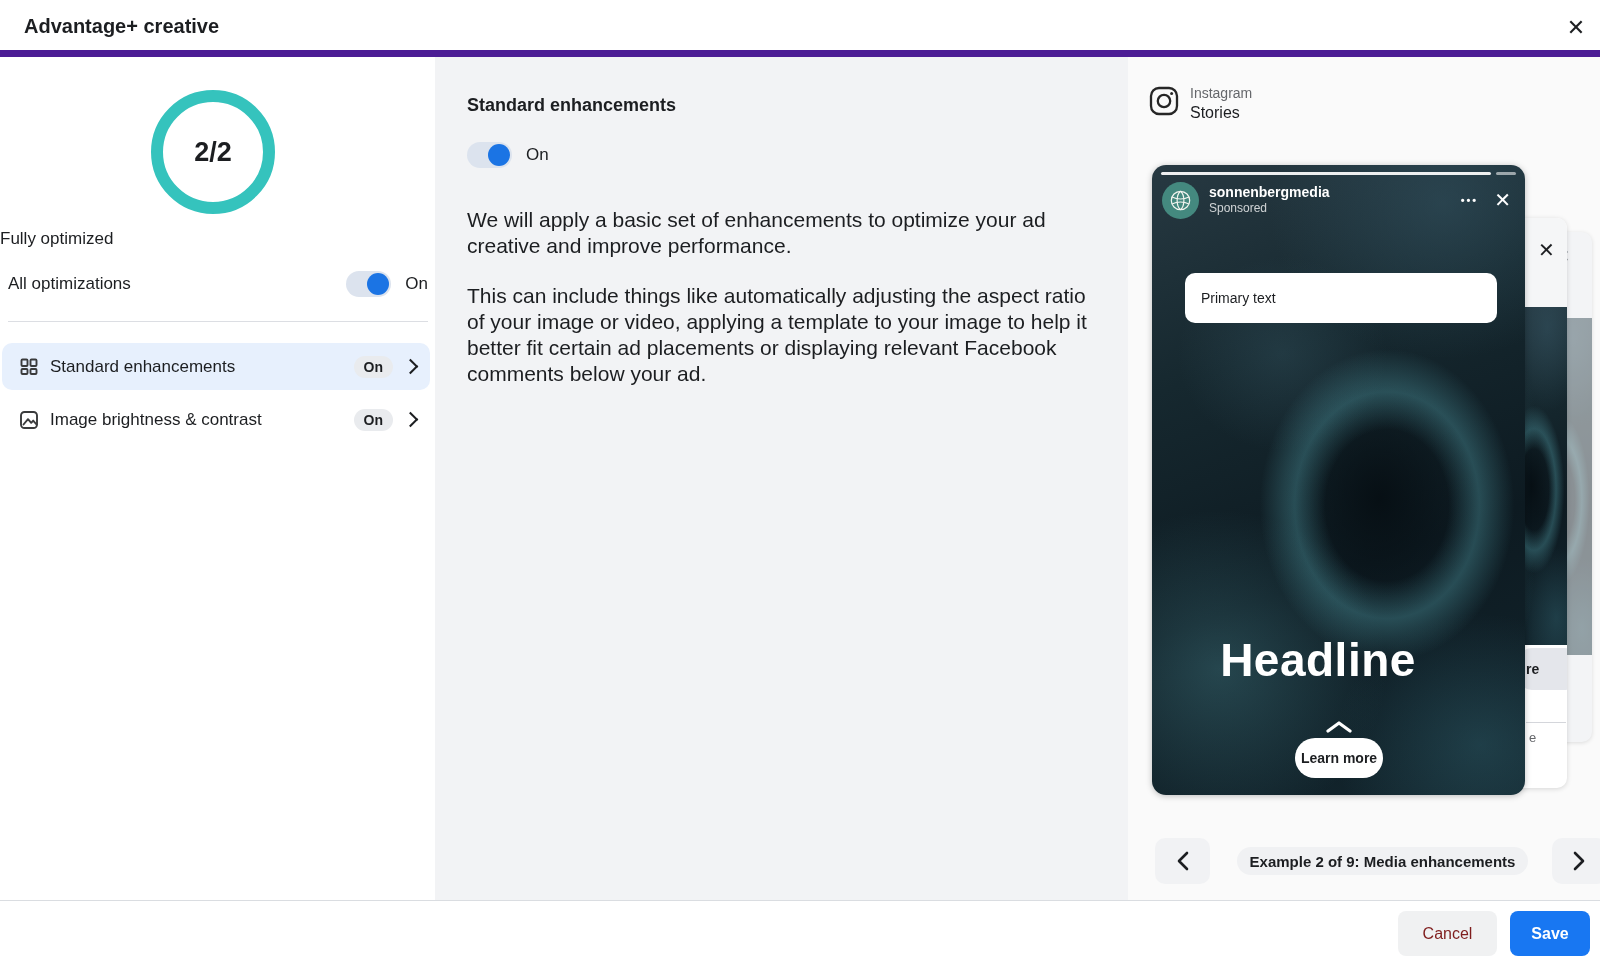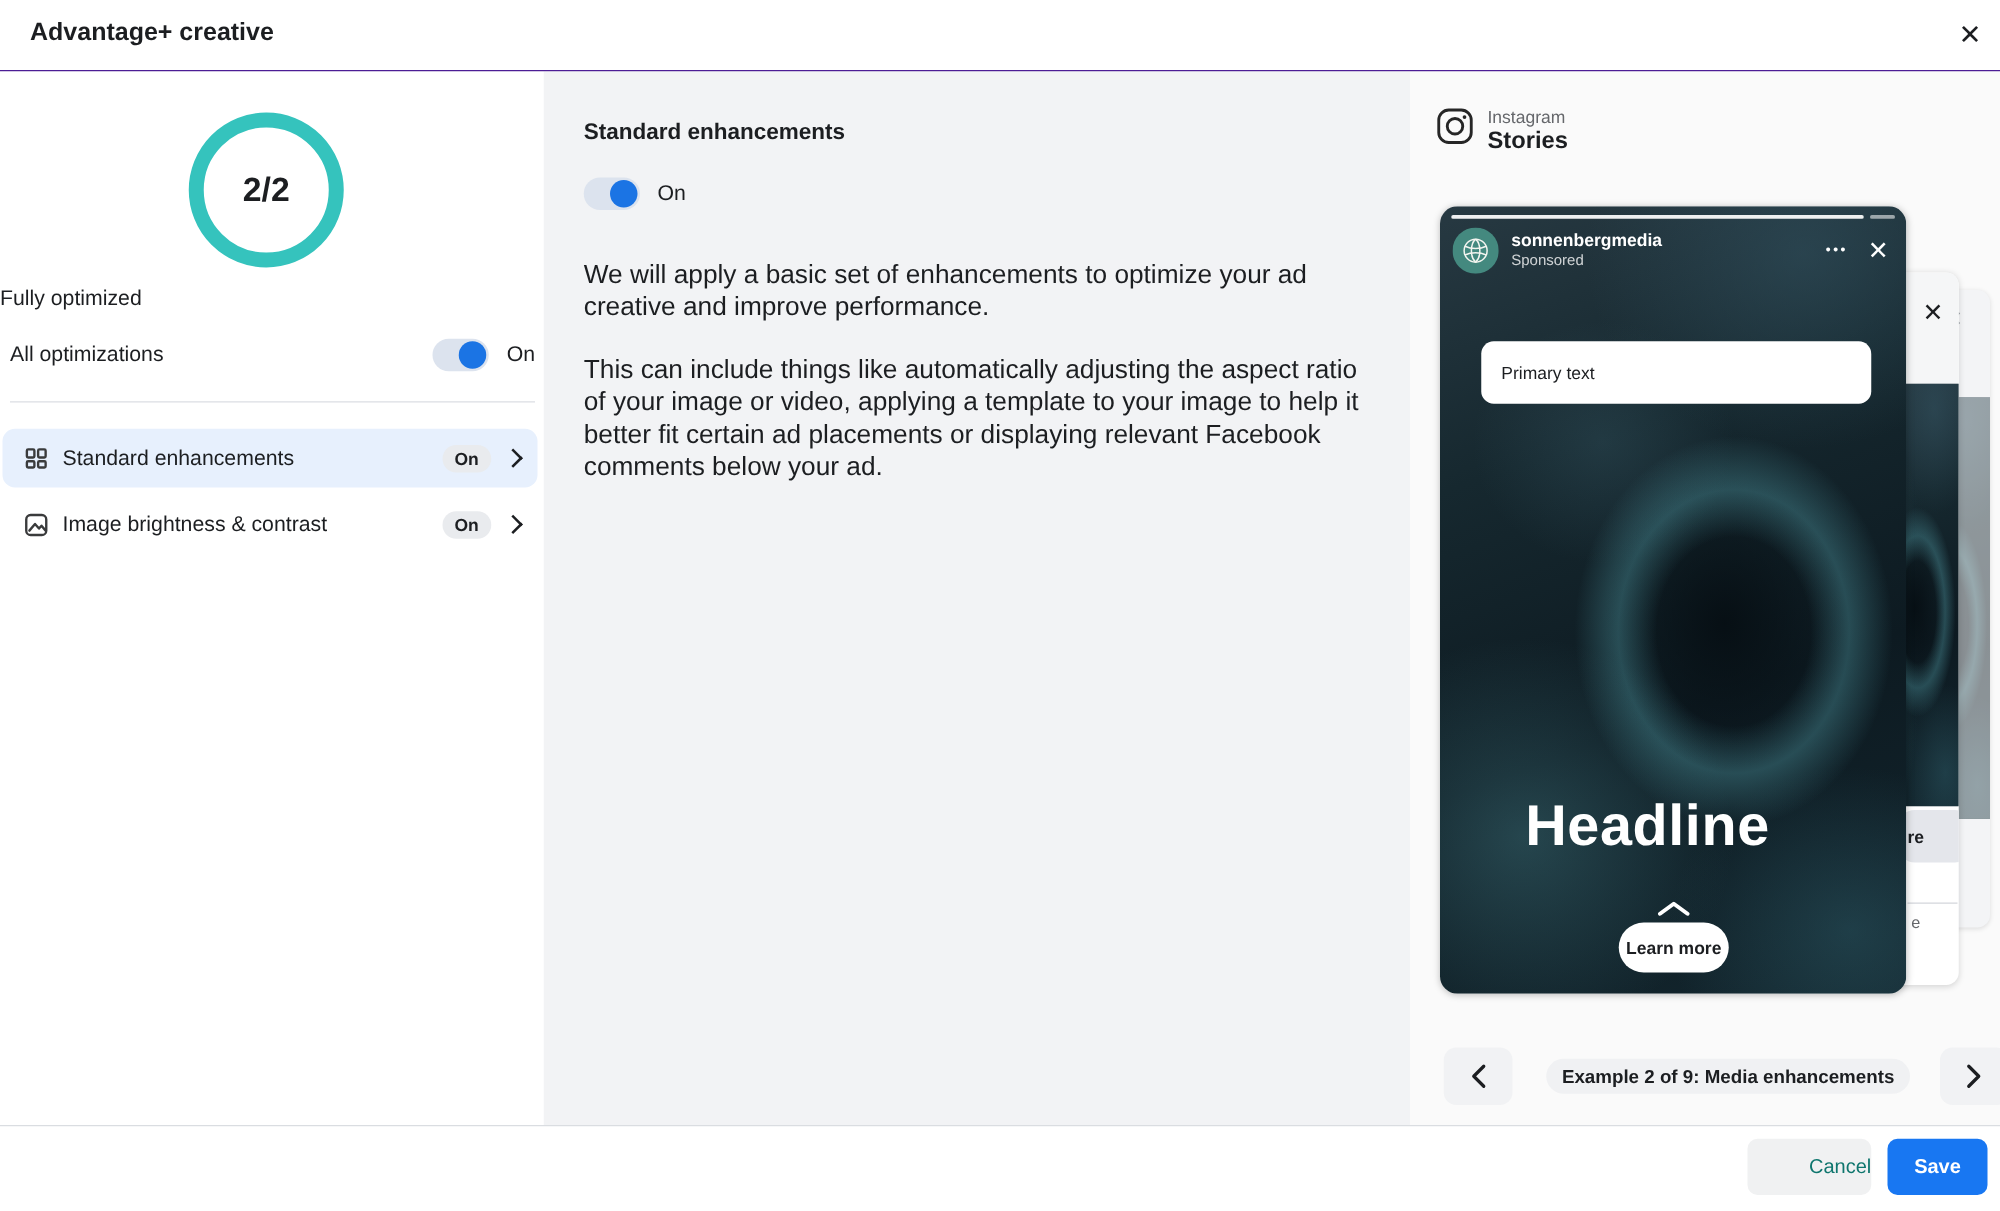--- a/index.html
+++ b/index.html
@@ -1,20 +1,20 @@
 <!DOCTYPE html>
 <html><head>
 <meta charset="utf-8">
 <style>
   * { margin:0; padding:0; box-sizing:border-box; }
   html,body { width:1600px; height:969px; font-family:"Liberation Sans","DejaVu Sans",sans-serif; background:#fff; color:#1c1e21; overflow:hidden; }
   .app { position:relative; width:1600px; height:969px; background:#fff; }
 
   
-  .topbar { position:absolute; left:0; top:0; width:1600px; height:57px; background:#fff; border-bottom:1px solid #4c1d95; z-index:30; }
+  .topbar { position:absolute; left:0; top:0; width:1600px; height:57px; background:#fff; border-bottom:7px solid #4c1d95; z-index:30; }
   .topbar .title { position:absolute; left:24px; top:15px; font-size:20px; font-weight:bold; color:#1c1e21; }
   .topbar .close { position:absolute; left:1560px; top:12px; width:32px; height:32px; display:flex; align-items:center; justify-content:center; font-size:22px; color:#1c1e21; cursor:pointer; border-radius:50%; }
 
   
   .left-panel  { position:absolute; left:0; top:57px; width:435px; height:843px; background:#fff; z-index:5; }
   .mid-panel   { position:absolute; left:435px; top:57px; width:693px; height:843px; background:#f2f3f5; z-index:5; }
   .right-panel { position:absolute; left:1128px; top:57px; width:472px; height:843px; background:#fafafa; z-index:5; overflow:hidden; }
 
   
   .ring { position:absolute; left:151px; top:33px; width:124px; height:124px; border:12px solid #35c3bd; border-radius:50%; display:flex; align-items:center; justify-content:center; background:#fff; }
@@ -39,21 +39,21 @@
   
   .mid-panel .heading { position:absolute; left:32px; top:38px; font-size:18px; font-weight:bold; color:#1c1e21; }
   .mid-toggle-row { position:absolute; left:32px; top:85px; display:flex; align-items:center; }
   .mid-text { position:absolute; left:32px; top:150px; width:622px; font-size:21px; line-height:26px; color:#1c1e21; }
   .mid-text p + p { margin-top:24px; }
 
   
   .preview-head { position:absolute; left:20px; top:28px; display:flex; align-items:flex-start; }
   .ig-icon { width:32px; height:32px; margin-right:10px; }
   .preview-head .plat { font-size:14px; color:#65676b; line-height:17px; }
-  .preview-head .place { font-size:19px; font-weight:bold; color:#1c1e21; line-height:21px; }
+  .preview-head .place { font-size:16px; font-weight:normal; color:#1c1e21; line-height:21px; }
 
   
   .wave-bg {
     background:
       radial-gradient(55% 40% at 63% 54%, rgba(78,150,160,0) 30%, rgba(78,150,160,0.40) 45%, rgba(20,42,50,0) 62%),
       radial-gradient(36% 26% at 61% 53%, rgba(6,14,19,0.92), rgba(6,14,19,0) 72%),
       radial-gradient(75% 42% at 18% 80%, rgba(76,138,148,0.38), rgba(0,0,0,0) 60%),
       radial-gradient(60% 32% at 88% 92%, rgba(56,112,126,0.35), rgba(0,0,0,0) 65%),
       radial-gradient(85% 45% at 78% 6%, rgba(52,84,98,0.55), rgba(0,0,0,0) 55%),
       radial-gradient(40% 22% at 35% 30%, rgba(70,110,125,0.25), rgba(0,0,0,0) 70%),
@@ -94,21 +94,21 @@
   .pager { position:absolute; left:0; top:781px; width:472px; height:46px; }
   .pager-btn { position:absolute; top:0; width:55px; height:46px; background:#f1f2f4; border-radius:10px; display:flex; align-items:center; justify-content:center; cursor:pointer; }
   .pager-btn svg { width:13px; height:20px; }
   .pager-prev { left:27px; }
   .pager-next { left:424px; }
   .pager-label { position:absolute; left:109px; top:9px; width:291px; height:28px; background:#f0f1f3; border-radius:14px; display:flex; align-items:center; justify-content:center; font-size:15px; font-weight:bold; color:#1c1e21; white-space:nowrap; }
 
   
   .footer { position:absolute; left:0; top:900px; width:1600px; height:69px; background:#fff; border-top:1px solid #dadde1; z-index:20; }
   .btn { position:absolute; top:10px; height:45px; border:none; border-radius:8px; font-size:16px; font-family:inherit; cursor:pointer; }
-  .btn-cancel { left:1398px; width:99px; background:#f0f1f2; color:#0f766e;text-align:right; }
+  .btn-cancel { left:1398px; width:99px; background:#f0f1f2; color:#7f1d1d; }
   .btn-save { left:1510px; width:80px; background:#1877f2; color:#fff; font-weight:bold; }
 </style>
 </head>
 <body>
 
 <div class="app">
 
   <div class="topbar">
     <div class="title">Advantage+ creative</div>
     <div class="close">✕</div>

